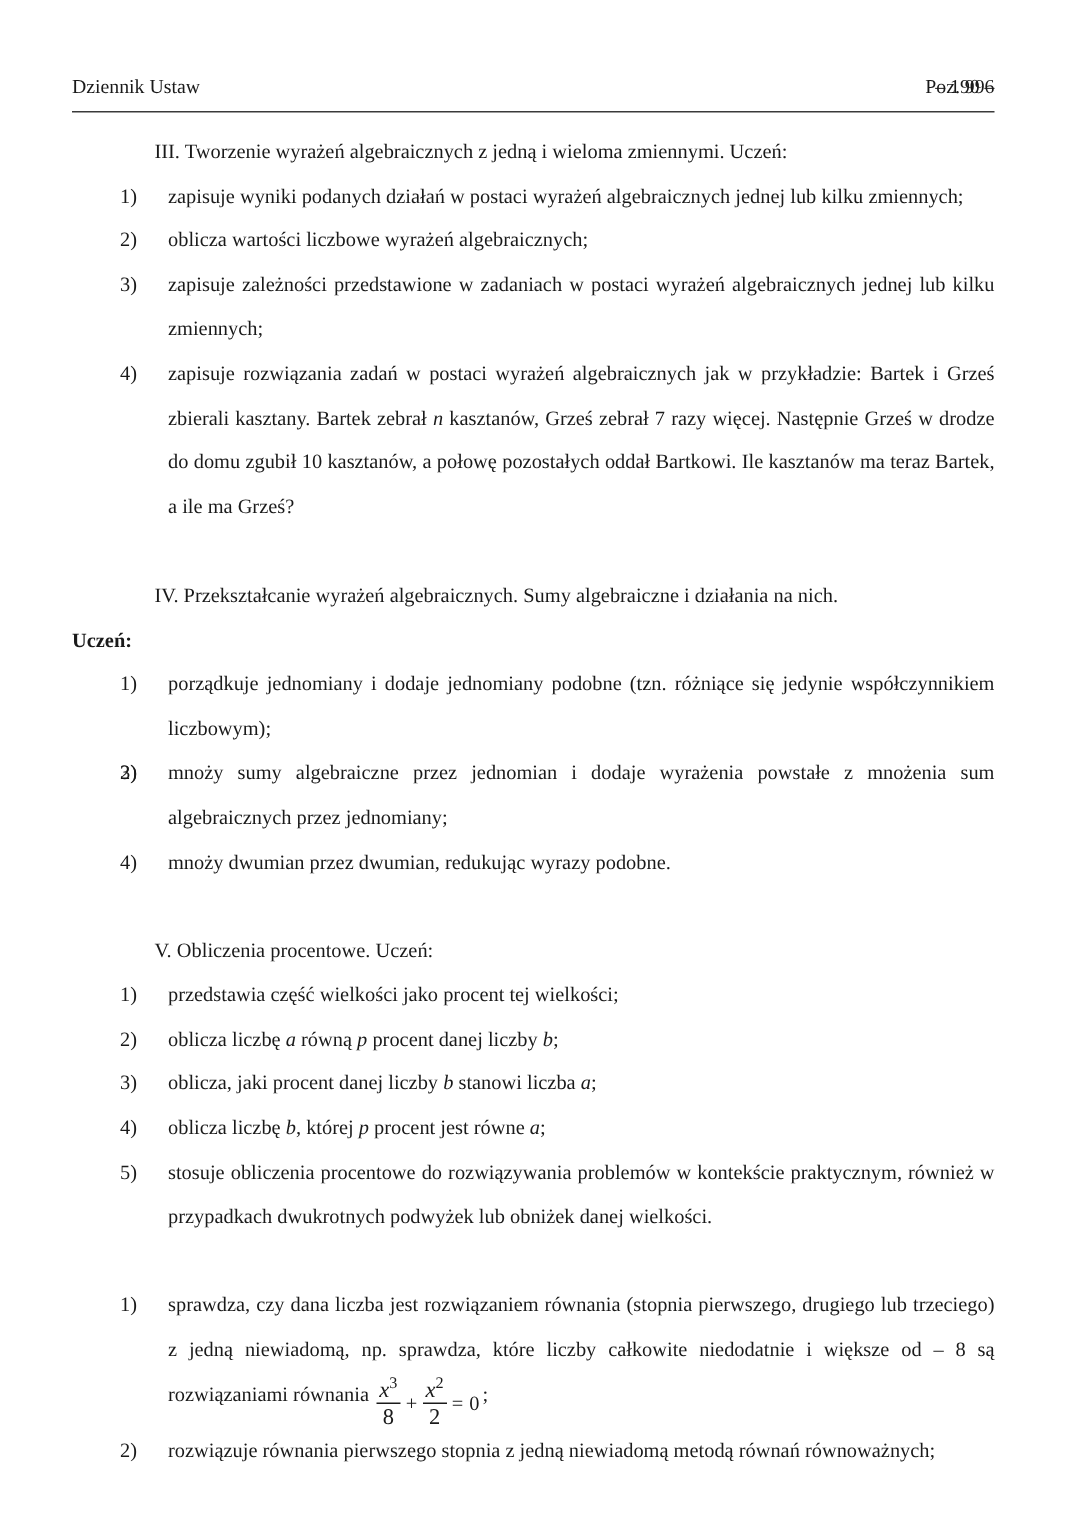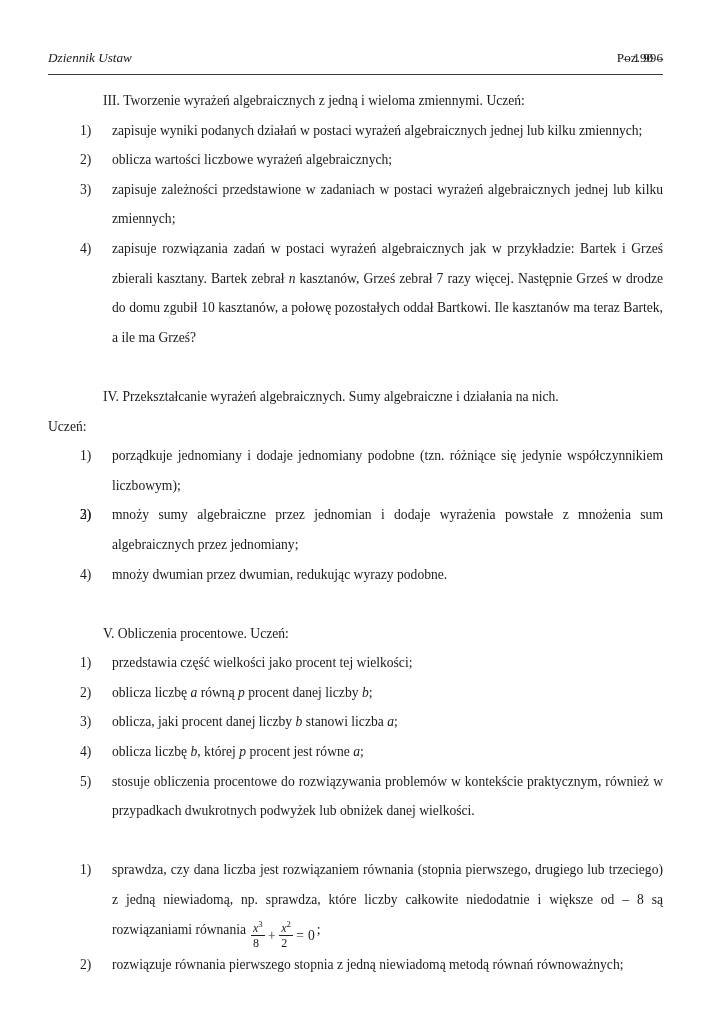--- a/index.html
+++ b/index.html
@@ -32,21 +32,20 @@
     height: 26px;
     border-bottom: 1.3px solid #3a3a3a;
     font-size: 13.2px;
     line-height: 20px;
   }
   .header .hdr-left {
     position: absolute;
     left: 0;
     top: 0;
     white-space: nowrap;
-    font-style: italic;
   }
   .header .hdr-center {
     position: absolute;
     left: 0;
     right: 0;
     top: 0;
     text-align: right;
     white-space: nowrap;
   }
   .header .hdr-right {
@@ -104,22 +103,23 @@
   
   .math {
     display: inline-block;
     vertical-align: -0.35em;
     white-space: nowrap;
     font-size: 13.6px;
   }
   .frac {
     display: inline-block;
     vertical-align: middle;
+    text-align: center;
     line-height: 1.08;
-    font-size: 12px;
+    font-size: 15px;
     margin: 0 1.5px;
     position: relative;
     top: 0.5px;
   }
   .frac .num {
     display: block;
     padding: 0 2px 0.5px 2px;
     border-bottom: 1px solid #1a1a1a;
   }
   .frac .den {
@@ -173,21 +173,21 @@
     </div>
 
     <div class="item">
       <span class="marker">4)</span>
       <span>zapisuje rozwiązania zadań w postaci wyrażeń algebraicznych jak w przykładzie: Bartek i Grześ zbierali kasztany. Bartek zebrał </span><var>n</var><span> kasztanów, Grześ zebrał 7 razy więcej. Następnie Grześ w drodze do domu zgubił 10 kasztanów, a połowę pozostałych oddał Bartkowi. Ile kasztanów ma teraz Bartek, a ile ma Grześ?</span>
     </div>
 
     <div class="gap"></div>
 
     <p class="section-head">IV. Przekształcanie wyrażeń algebraicznych. Sumy algebraiczne i działania na nich.</p>
-    <p class="section-head" style="text-indent:0;">Uczeń:</p>
+    <p class="section-head" style="text-indent:0;font-weight:bold;">Uczeń:</p>
 
     <div class="item">
       <span class="marker">1)</span>
       <span>porządkuje jednomiany i dodaje jednomiany podobne (tzn. różniące się jedynie współczynnikiem liczbowym);</span>
     </div>
 
     <div class="item">
       <span class="marker">2)</span>
     </div>
 

